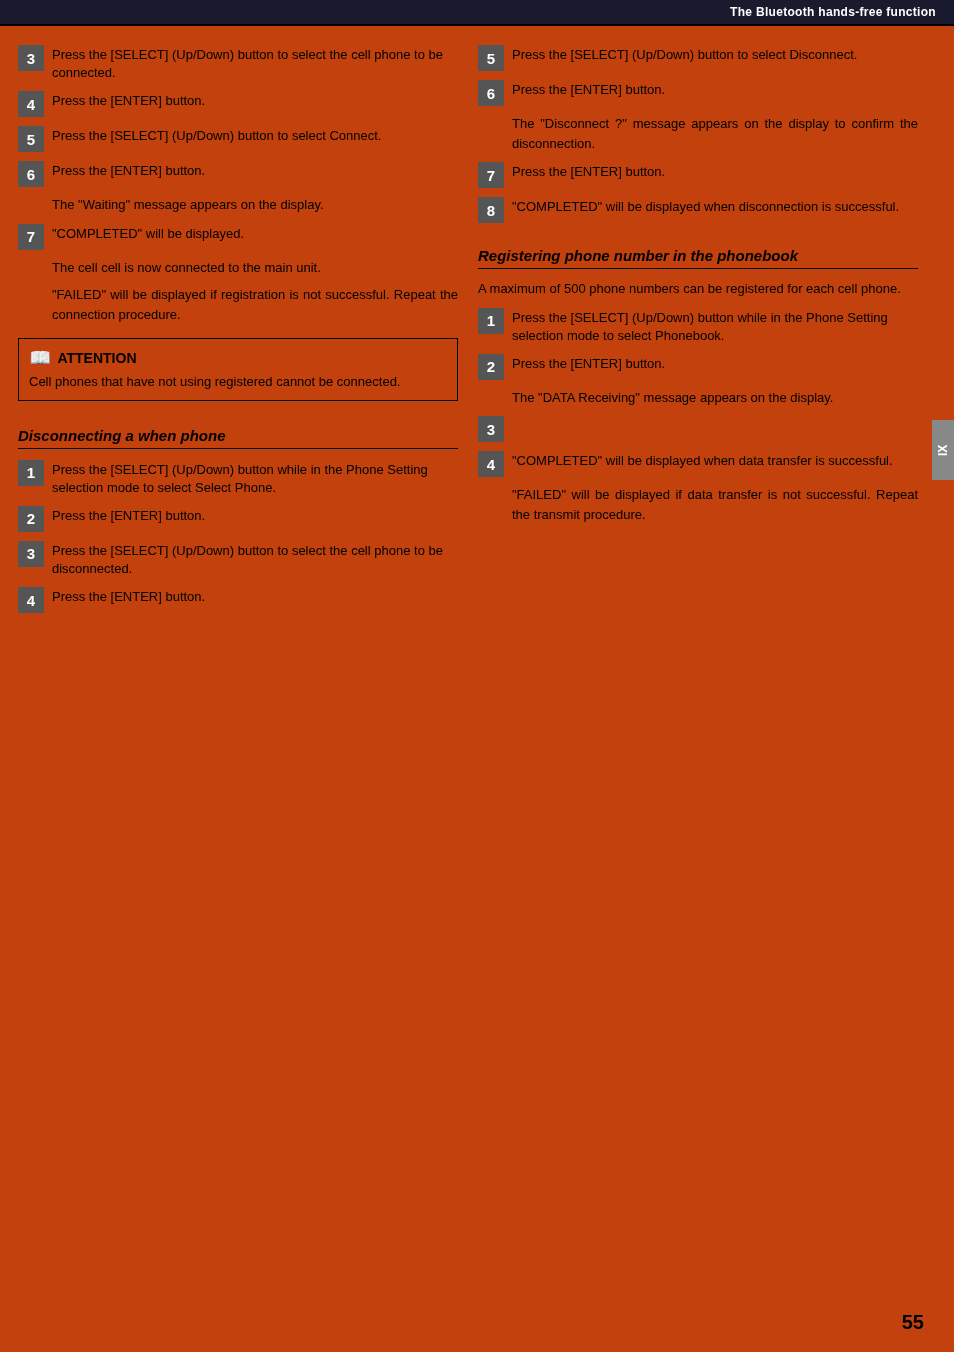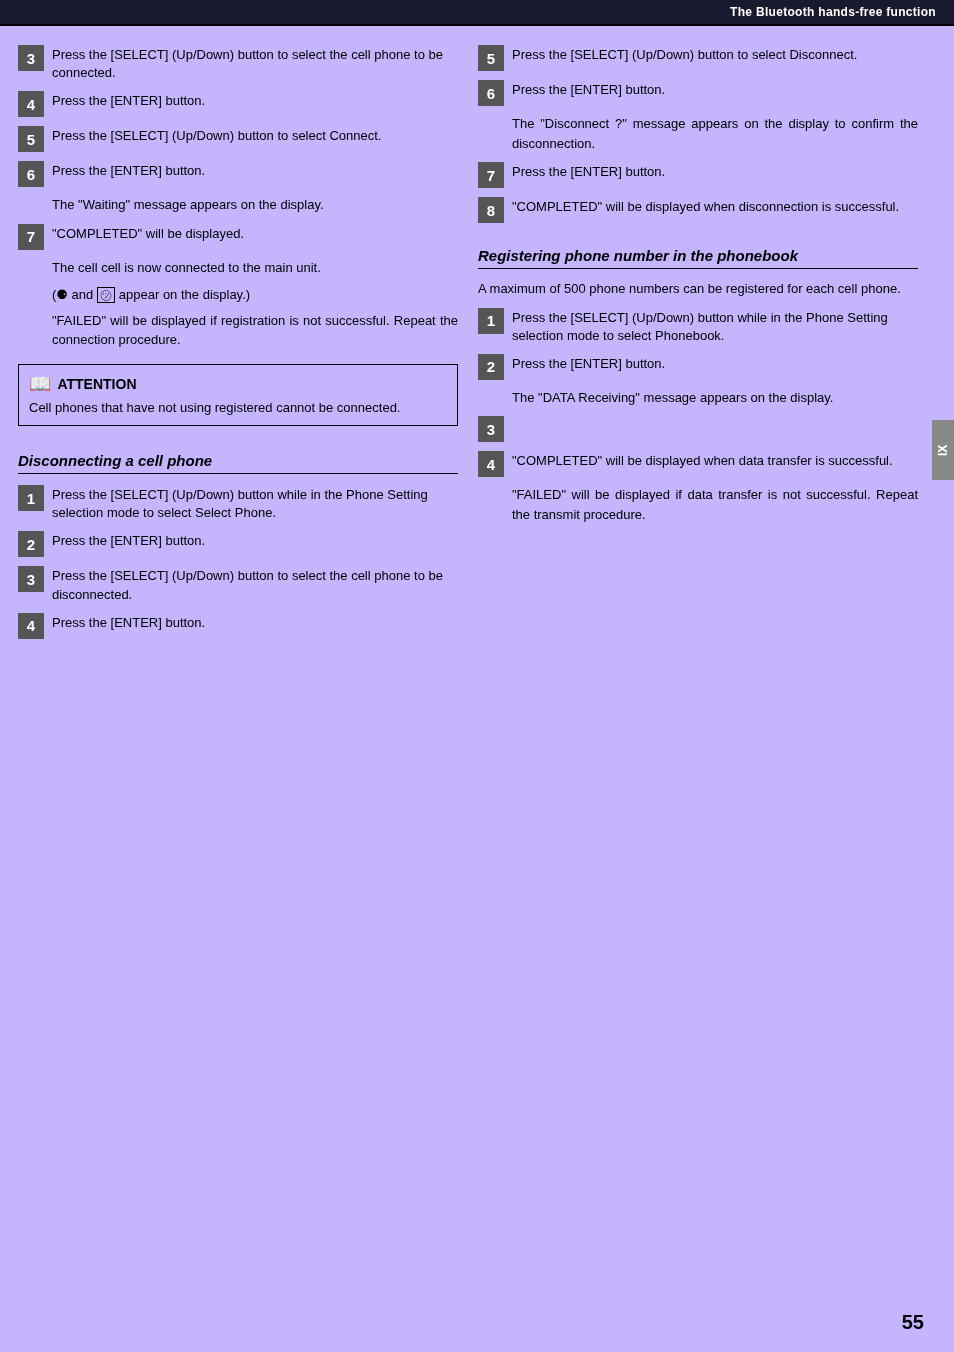--- a/index.html
+++ b/index.html
@@ -9,21 +9,21 @@
       background: #fff;
       color: #000;
       width: 954px;
       min-height: 1352px;
       position: relative;
     }
 
     .page {
       width: 954px;
       min-height: 1352px;
-      background: #c4b5fd;
+      background: #c2410c;
       padding: 0;
       position: relative;
     }
 
     
     .header-bar {
       background: #1a1a2e;
       color: #fff;
       text-align: right;
       padding: 5px 18px 5px 0;
@@ -215,38 +215,35 @@
         <p class="body-text">The "Waiting" message appears on the display.</p>
       </div>
 
       <div class="step">
         <div class="step-num">7</div>
         <div class="step-text">"COMPLETED" will be displayed.</div>
       </div>
 
       <div class="indent-block">
         <p class="body-text">The cell cell is now connected to the main unit.</p>
-        <p class="body-text special-chars">
-          (⚈ and <span style="font-size:12px; border:1px solid #000; padding:0 2px;">㋡</span> appear on the display.)
-        </p>
         <p class="body-text">"FAILED" will be displayed if registration is not successful. Repeat the connection procedure.</p>
       </div>
 
       <div class="attention-box">
         <div class="attention-header">
           <span class="attention-icon">📖</span>
           <span>ATTENTION</span>
         </div>
         <p class="attention-text">Cell phones that have not using registered cannot be connected.</p>
       </div>
 
       <div class="spacer"></div>
       <div class="spacer"></div>
 
-      <div class="section-title">Disconnecting a cell phone</div>
+      <div class="section-title">Disconnecting a when phone</div>
       <hr class="section-divider">
 
       <div class="step">
         <div class="step-num">1</div>
         <div class="step-text">Press the [SELECT] (Up/Down) button while in the Phone Setting selection mode to select Select Phone.</div>
       </div>
 
       <div class="step">
         <div class="step-num">2</div>
         <div class="step-text">Press the [ENTER] button.</div>

